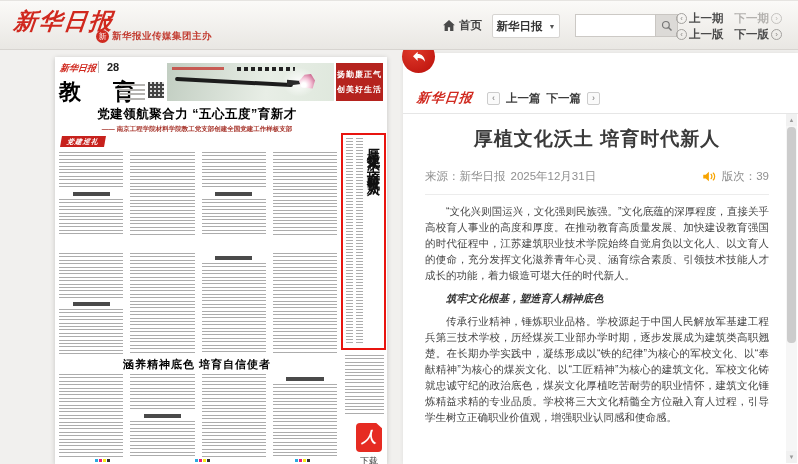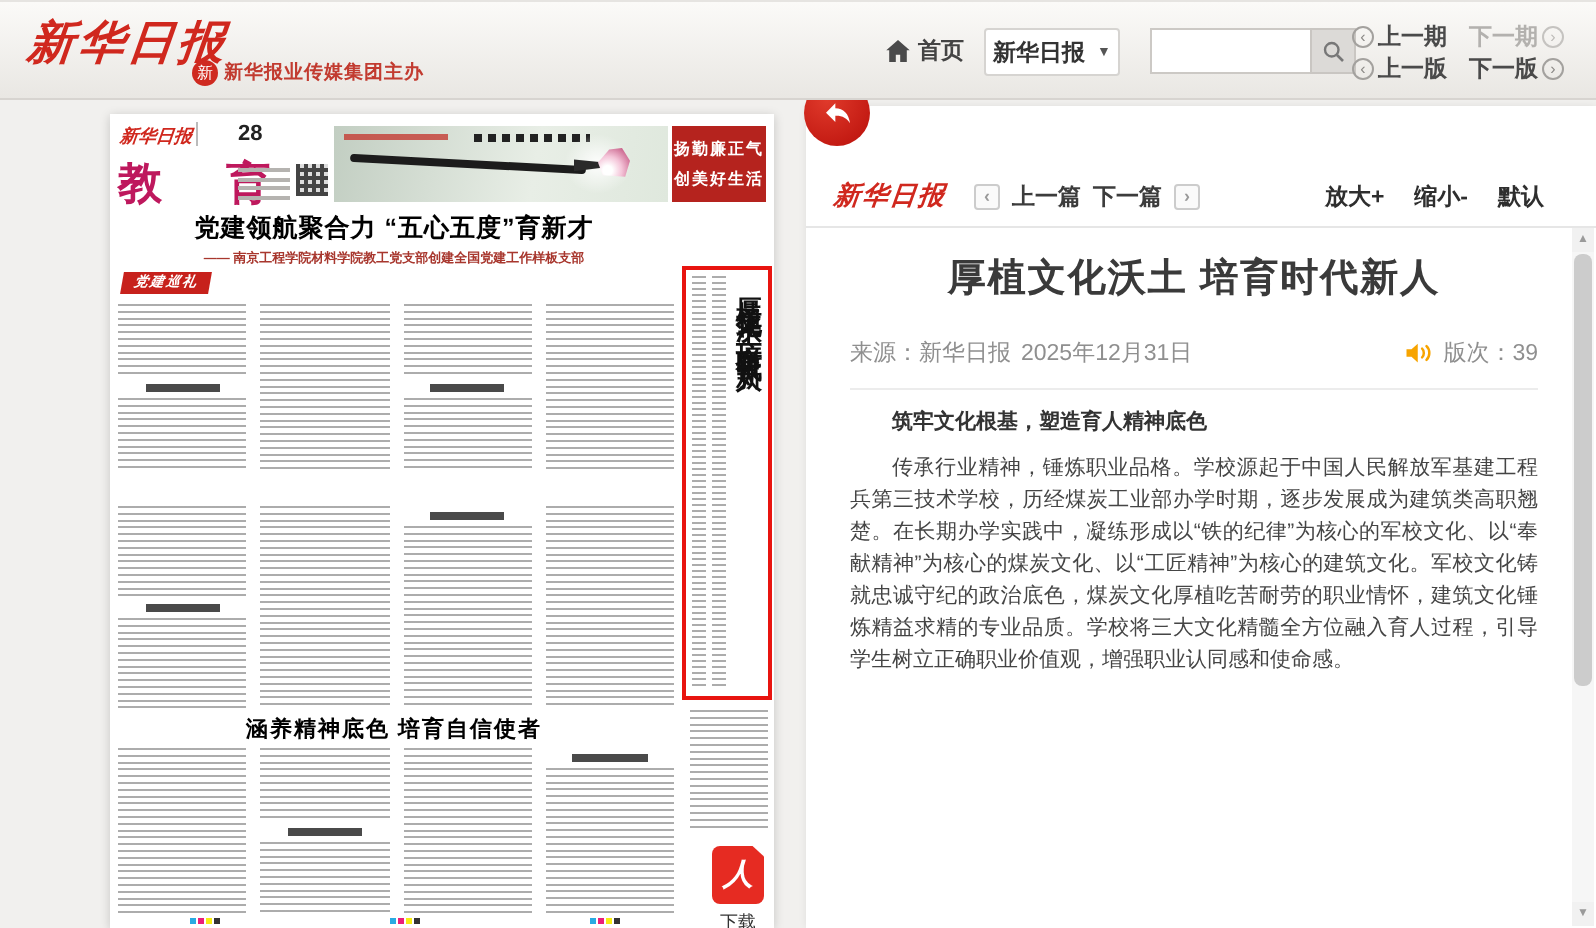--- a/index.html
+++ b/index.html
@@ -48,23 +48,23 @@
     font-size:8px; line-height:9px; text-align:center; font-weight:normal; flex:none; }
   .pag-item.disabled .circ { border-color:#c5c3c0; color:#bdbbb8; }
 
   
   .sheet {
     position:absolute; left:55px; top:57px; width:332px; height:407px;
     background:#fff; box-shadow:0 1px 5px rgba(0,0,0,.18); z-index:2;
   }
   .np-logo { position:absolute; left:5px; top:5px; font-size:9px; letter-spacing:0; }
   .np-pageno { position:absolute; left:43px; top:4px; font-size:11px; font-weight:bold; color:#222;
-    border-left:1px solid #bbb; padding-left:20px; }
+    border-left:1px solid #bbb; padding-left:8px; }
   .np-section { position:absolute; left:4px; top:20px; font-size:22px; font-weight:bold;
-    color:#be185d; letter-spacing:13px; }
+    color:#000000; letter-spacing:13px; }
   .np-info { position:absolute; left:64px; top:27px; width:26px; }
   .np-info .ln { height:2px; background:#b5b3b0; margin-bottom:2.5px; }
   .np-qr { position:absolute; left:93px; top:25px; width:16px; height:16px;
     background:
       repeating-linear-gradient(90deg,#444 0 2px,transparent 2px 4px),
       repeating-linear-gradient(0deg,#444 0 2px,#ddd 2px 4px); }
   .np-banner { position:absolute; left:112px; top:6px; width:167px; height:38px;
     background:linear-gradient(100deg,#c2cec2,#e8eee6 60%,#dfe8dd); overflow:hidden; }
   .banner-glow { position:absolute; right:18px; top:4px; width:34px; height:30px; border-radius:50%;
     background:radial-gradient(rgba(255,255,255,.95),rgba(255,255,255,0) 70%); }
@@ -137,21 +137,21 @@
   .art-body { position:absolute; left:0; top:61px; right:13px; bottom:0; overflow:hidden;
     padding:12px 16px 0 22px; }
   .art-title { text-align:center; font-size:19px; font-weight:bold; color:#3a3a3a; letter-spacing:1px; }
   .art-meta { display:flex; align-items:center; margin-top:17px; font-size:11.5px; color:#8f8f8f; }
   .art-meta .date { margin-left:5px; }
   .meta-right { margin-left:auto; display:flex; align-items:center; gap:5px; }
   .meta-divider { border-top:1px solid #ececec; margin-top:10px; }
   .art-text { margin-top:8px; font-size:10.5px; line-height:16px; color:#454545;
     text-align:justify; }
   .art-text p { text-indent:2em; margin-top:7px; }
-  .art-text p.bold { font-weight:bold; color:#333; }
+  .art-text p.bold { font-weight:bold; color:#333;font-style:italic; }
 
   
   .sbar { position:absolute; right:1px; top:61px; bottom:1px; width:11px; background:#f6f6f6; }
   .sbar .arrow { position:absolute; left:0; width:11px; height:12px; background:#f1f1f1;
     color:#9a9a9a; font-size:6px; text-align:center; line-height:12px; cursor:pointer; }
   .sbar .up { top:0; } .sbar .dn { bottom:0; }
   .sbar .thumb { position:absolute; left:1px; top:13px; width:9px; height:62%;
     background:#ccc; border-radius:4px; cursor:pointer; }
 </style>
 </head>
@@ -339,25 +339,20 @@
 </div>
 
 <section class="panel">
   <div class="panel-head">
     <span class="callig panel-logo">新华日报</span>
     <div class="art-nav">
       <span class="sqbtn">‹</span>
       <span>上一篇</span>
       <span>下一篇</span>
       <span class="sqbtn">›</span>
-    </div>
-    <div class="zoom-ctrl">
-      <span>放大+</span>
-      <span>缩小-</span>
-      <span>默认</span>
     </div>
   </div>
   <div class="panel-divider"></div>
 
   <div class="art-body">
     <h1 class="art-title">厚植文化沃土 培育时代新人</h1>
     <div class="art-meta">
       <span>来源：新华日报</span>
       <span class="date">2025年12月31日</span>
       <span class="meta-right">
@@ -365,20 +360,21 @@
           <path d="M2 7v6h4l5 4.5v-15L6 7H2z" fill="#f7a400"></path>
           <path d="M14.5 6.5c1.8 1.6 1.8 5.4 0 7" stroke="#f7a400" stroke-width="2" fill="none" stroke-linecap="round"></path>
           <path d="M18 4.5c3 2.8 3 8.2 0 11" stroke="#f7a400" stroke-width="2" fill="none" stroke-linecap="round"></path>
         </svg>
         <span>版次：39</span>
       </span>
     </div>
     <div class="meta-divider"></div>
 
     <div class="art-text">
+      <p>“文化兴则国运兴，文化强则民族强。”文化底蕴的深厚程度，直接关乎高校育人事业的高度和厚度。在推动教育高质量发展、加快建设教育强国的时代征程中，江苏建筑职业技术学院始终自觉肩负以文化人、以文育人的使命，充分发挥文化滋养青年心灵、涵育综合素质、引领技术技能人才成长的功能，着力锻造可堪大任的时代新人。</p>
       <p class="bold">筑牢文化根基，塑造育人精神底色</p>
       <p>传承行业精神，锤炼职业品格。学校源起于中国人民解放军基建工程兵第三技术学校，历经煤炭工业部办学时期，逐步发展成为建筑类高职翘楚。在长期办学实践中，凝练形成以“铁的纪律”为核心的军校文化、以“奉献精神”为核心的煤炭文化、以“工匠精神”为核心的建筑文化。军校文化铸就忠诚守纪的政治底色，煤炭文化厚植吃苦耐劳的职业情怀，建筑文化锤炼精益求精的专业品质。学校将三大文化精髓全方位融入育人过程，引导学生树立正确职业价值观，增强职业认同感和使命感。</p>
 
     </div>
   </div>
 
   <div class="sbar">
     <div class="arrow up">▲</div>
     <div class="thumb"></div>
     <div class="arrow dn">▼</div>

